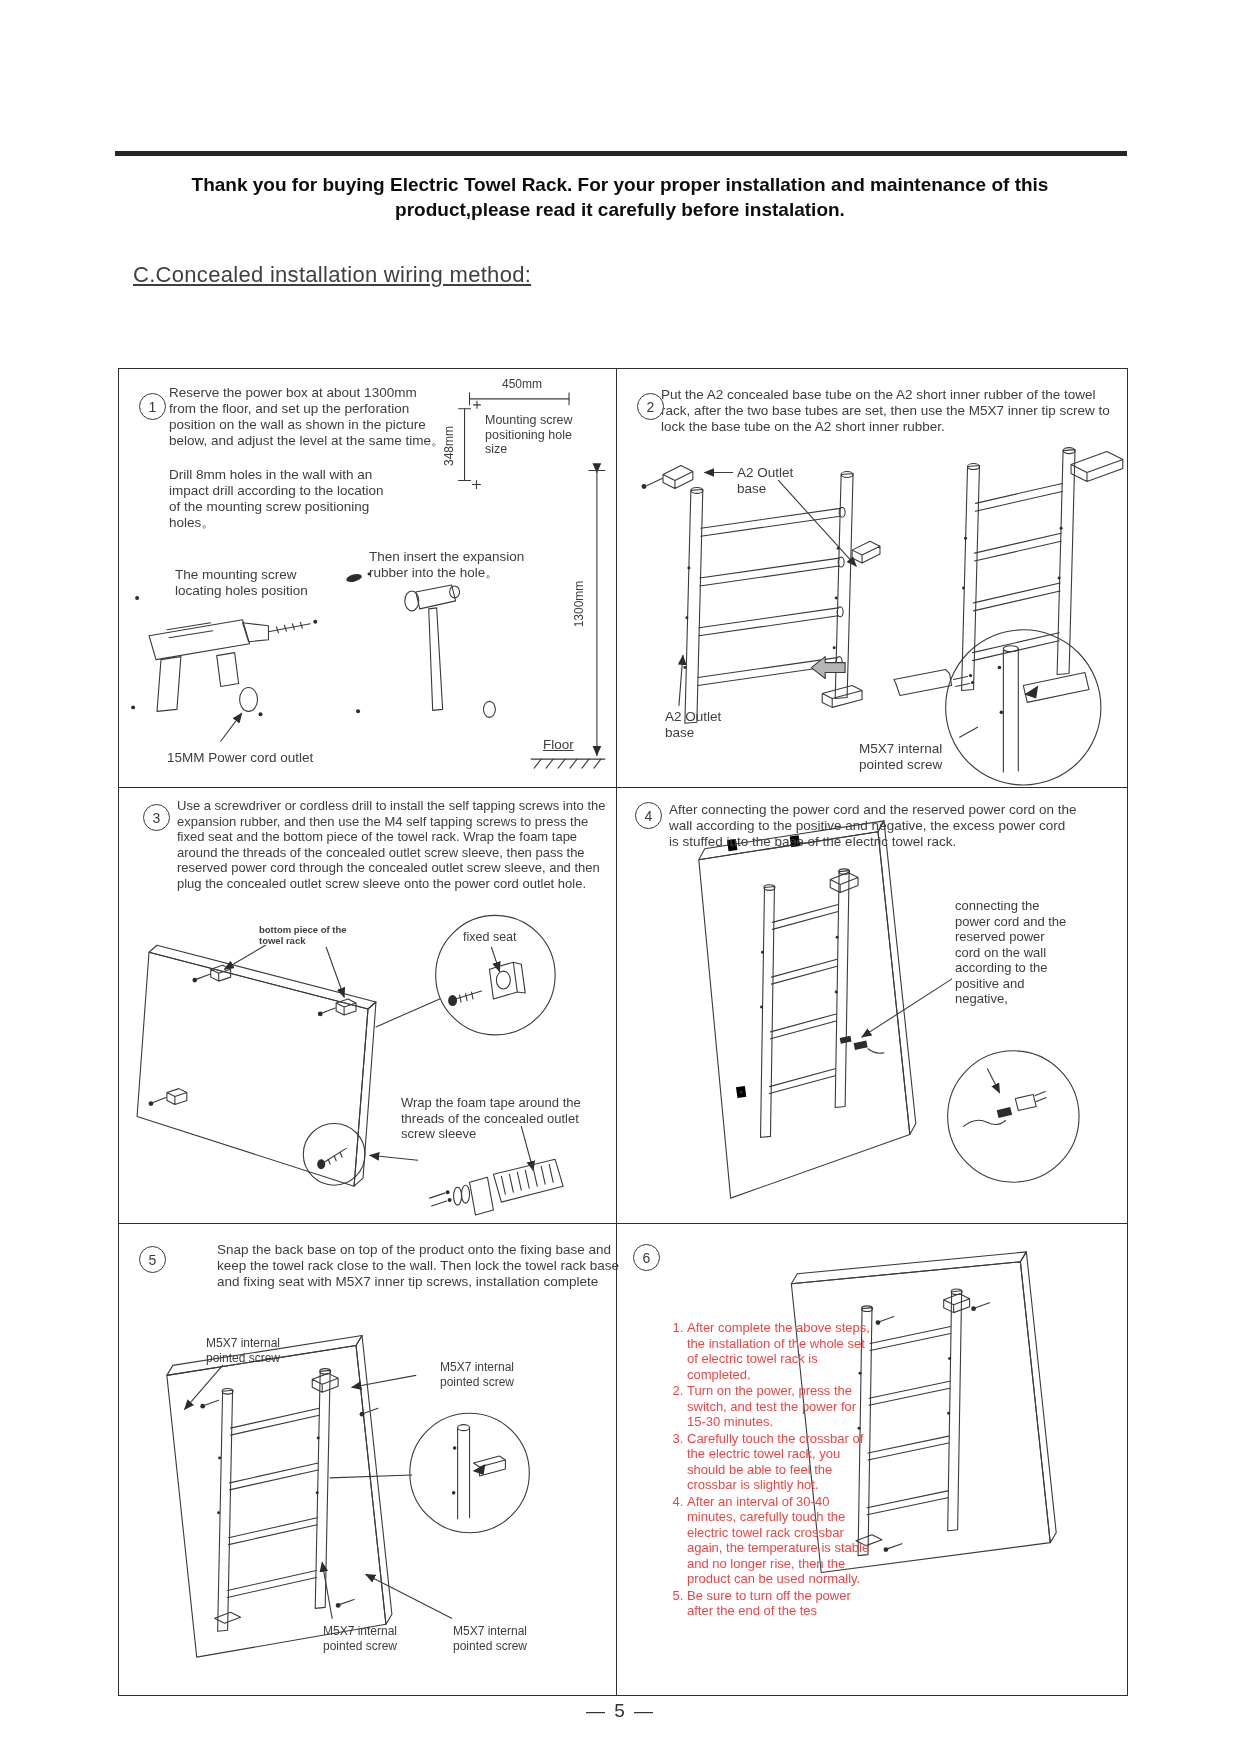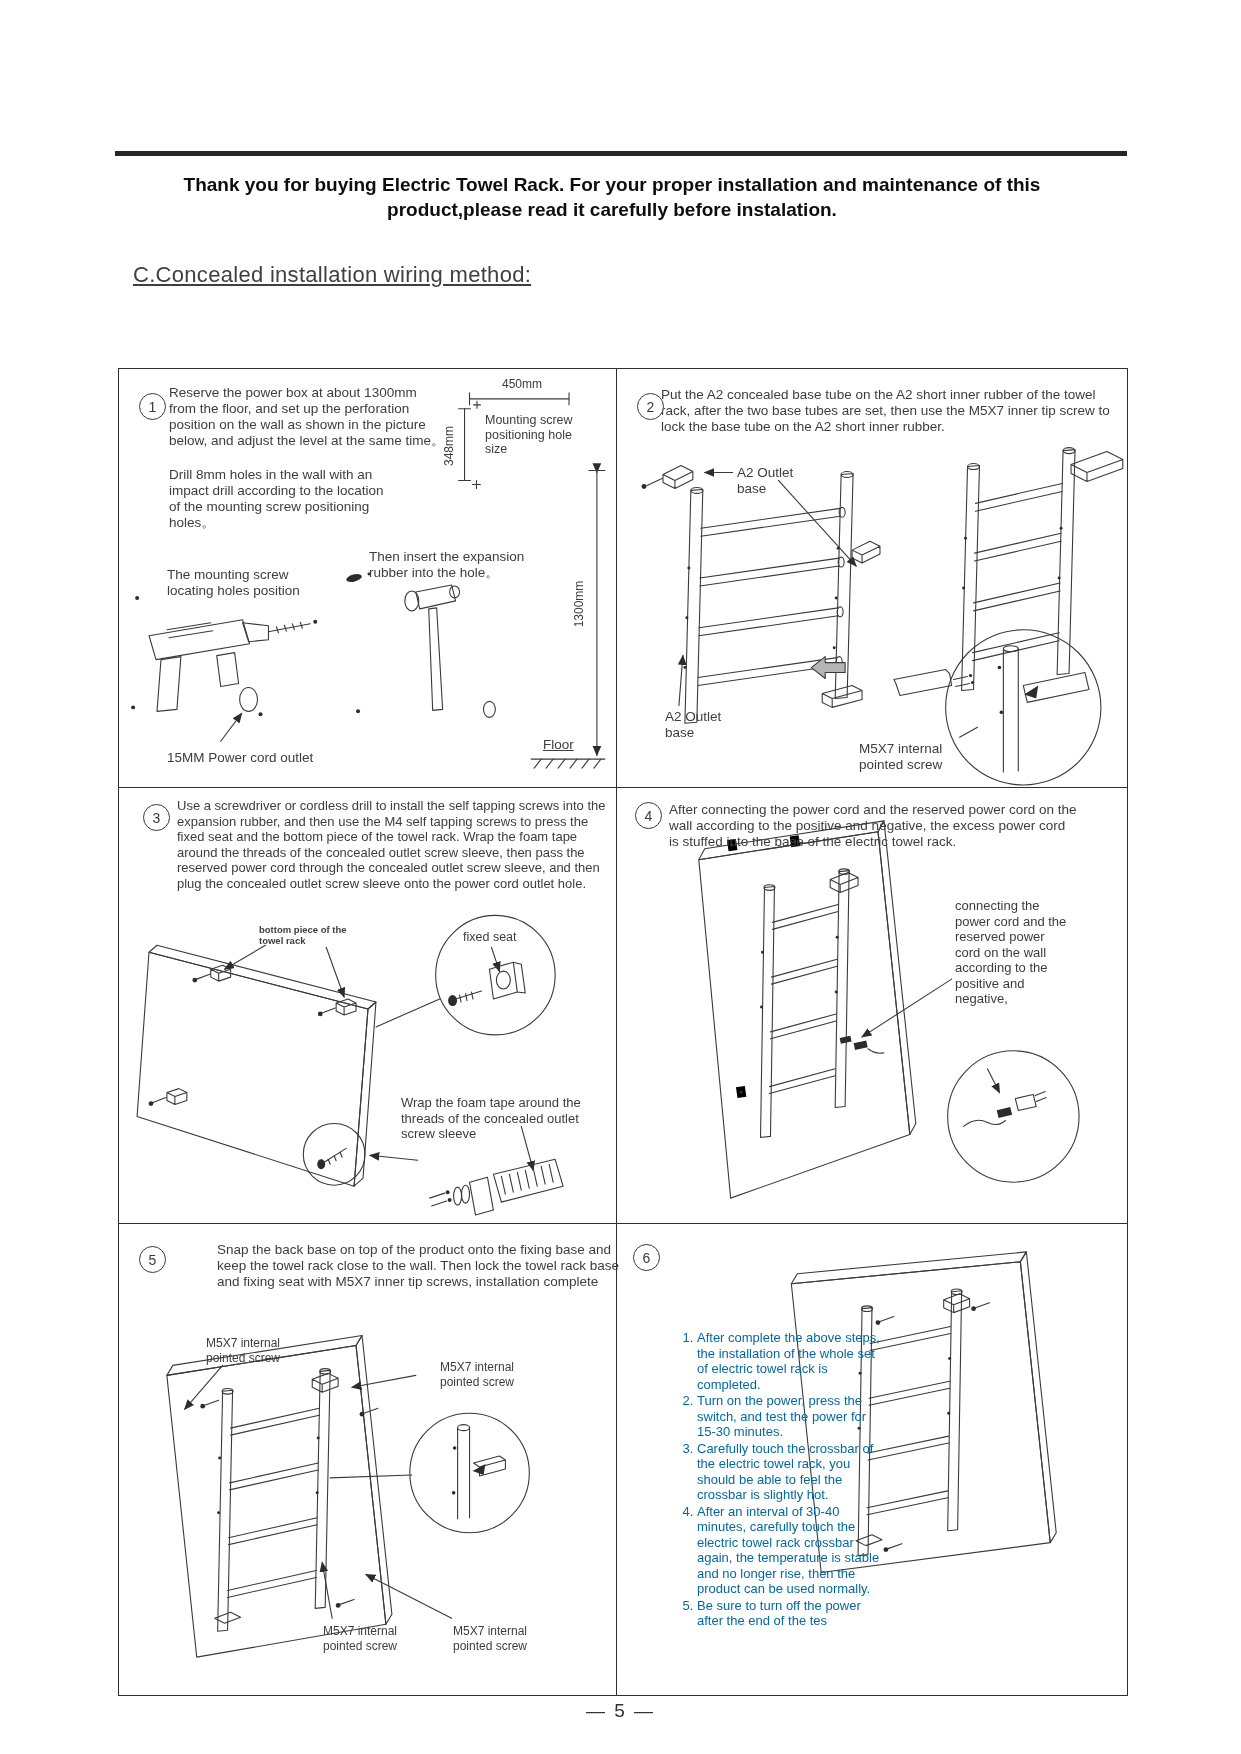--- a/index.html
+++ b/index.html
@@ -1,21 +1,21 @@
 <!DOCTYPE html>
 <html><head>
 <meta charset="utf-8">
 <style>
   html,body{margin:0;padding:0;background:#e8e8e8;}
   .sheet{position:relative;width:1241px;height:1754px;background:#ffffff;margin:0 auto;
          font-family:"Liberation Sans",sans-serif;color:#3d3d3d;overflow:hidden;}
   .title{position:absolute;top:84px;left:0;width:100%;text-align:center;
          font-size:45px;font-weight:400;letter-spacing:1px;color:#242424;}
   .rule{position:absolute;top:151px;left:115px;width:1012px;height:5px;background:#262626;}
-  .subtitle{position:absolute;top:172px;left:162px;width:900px;text-align:center;
+  .subtitle{position:absolute;top:172px;left:170px;width:900px;text-align:center;
             font-size:19px;font-weight:bold;color:#0d0d0d;line-height:25px;}
   .heading{position:absolute;top:262px;left:133px;font-size:22px;color:#3f3f3f;
            text-decoration:underline;letter-spacing:.3px;}
   .panel{position:absolute;border:1px solid #2f2f2f;background:#fff;box-sizing:border-box;}
   #p1{left:118px;top:368px;width:499px;height:420px;}
   #p2{left:616px;top:368px;width:512px;height:420px;}
   #p3{left:118px;top:787px;width:499px;height:437px;}
   #p4{left:616px;top:787px;width:512px;height:437px;}
   #p5{left:118px;top:1223px;width:499px;height:473px;}
   #p6{left:616px;top:1223px;width:512px;height:473px;}
@@ -25,39 +25,39 @@
   .lbl{position:absolute;font-size:12.5px;line-height:14.5px;color:#3d3d3d;z-index:2;}
   .sm{font-size:9.5px;line-height:11px;font-weight:bold;}
   .ctr{text-align:center;}
   .rotlbl{position:absolute;font-size:12px;color:#3d3d3d;transform:rotate(-90deg);
           transform-origin:center;text-align:center;z-index:2;}
   svg.art{position:absolute;left:0;top:0;width:100%;height:100%;z-index:1;}
   svg.art path,svg.art line,svg.art circle,svg.art ellipse,svg.art polygon,svg.art polyline
        {stroke:#3a3a3a;fill:none;stroke-width:1.1px;stroke-linejoin:round;stroke-linecap:round;}
   svg.art .f{fill:#2c2c2c !important;stroke:none !important;}
   svg.art .g{fill:#b5b5b5 !important;stroke:#3a3a3a !important;}
-  .list{position:absolute;margin:18px;padding-left:18px;font-size:13px;line-height:15.5px;color:#0369a1;z-index:2;}
+  .list{position:absolute;margin:8px;padding-left:18px;font-size:13px;line-height:15.5px;color:#ef4444;z-index:2;}
   .list li{margin:0 0 1px 0;}
   .footer{position:absolute;top:1700px;left:0;width:100%;text-align:center;
           font-size:19px;color:#333;letter-spacing:2px;}
 </style>
 </head>
 <body>
 
 <div class="sheet">
 
   <div class="rule"></div>
   <div class="subtitle">Thank you for buying Electric Towel Rack. For your proper installation and maintenance of this product,please read it carefully before instalation.</div>
   <div class="heading">C.Concealed installation wiring method:</div>
 
   <div class="panel" id="p1">
     <div class="num" style="left:20px;top:24px;">1</div>
     <div class="txt" style="left:50px;top:16px;width:276px;">Reserve the power box at about 1300mm from the floor, and set up the perforation position on the wall as shown in the picture below, and adjust the level at the same time。</div>
     <div class="txt" style="left:50px;top:98px;width:218px;">Drill 8mm holes in the wall with an impact drill according to the location of the mounting screw positioning holes。</div>
-    <div class="txt" style="left:48px;top:198px;width:160px;">The mounting screw locating holes position</div>
+    <div class="txt" style="left:56px;top:198px;width:160px;">The mounting screw locating holes position</div>
     <div class="txt" style="left:250px;top:180px;width:182px;">Then insert the expansion rubber into the hole。</div>
     <div class="lbl ctr" style="left:357px;top:8px;width:92px;font-size:12px;">450mm</div>
     <div class="rotlbl" style="left:300px;top:70px;width:60px;">348mm</div>
     <div class="lbl" style="left:366px;top:44px;width:104px;font-size:12.5px;">Mounting screw positioning hole size</div>
     <div class="rotlbl" style="left:428px;top:228px;width:64px;">1300mm</div>
     <div class="txt" style="left:48px;top:381px;width:200px;">15MM Power cord outlet</div>
     <div class="txt" style="left:424px;top:368px;width:60px;text-decoration:underline;">Floor</div>
 
     <svg class="art" viewBox="0 0 499 420">
       <defs>

